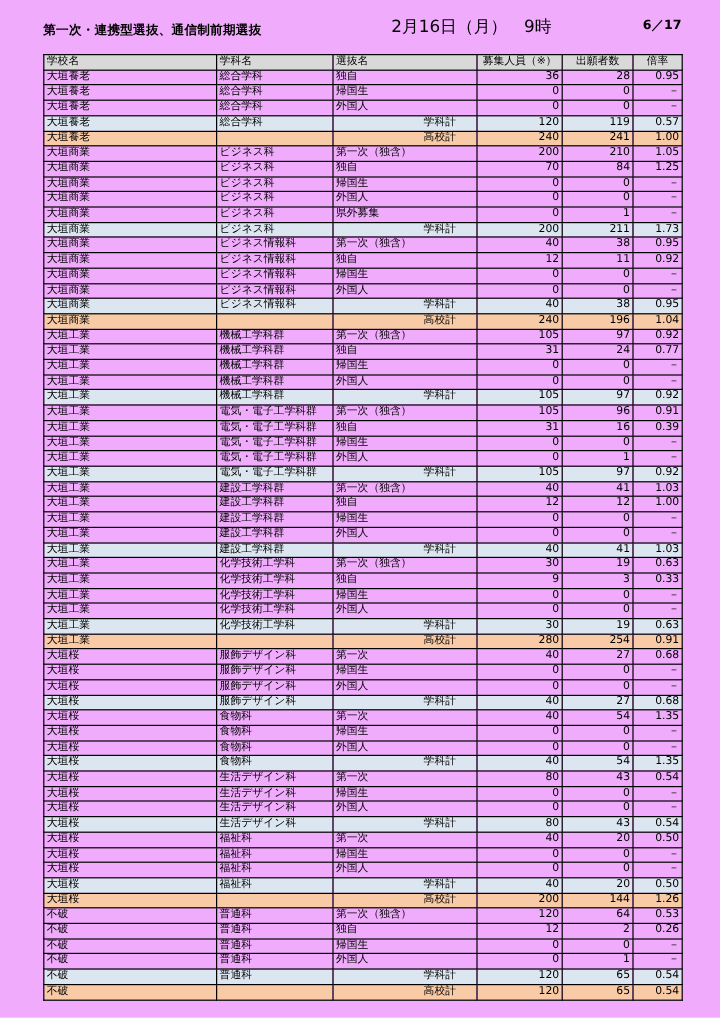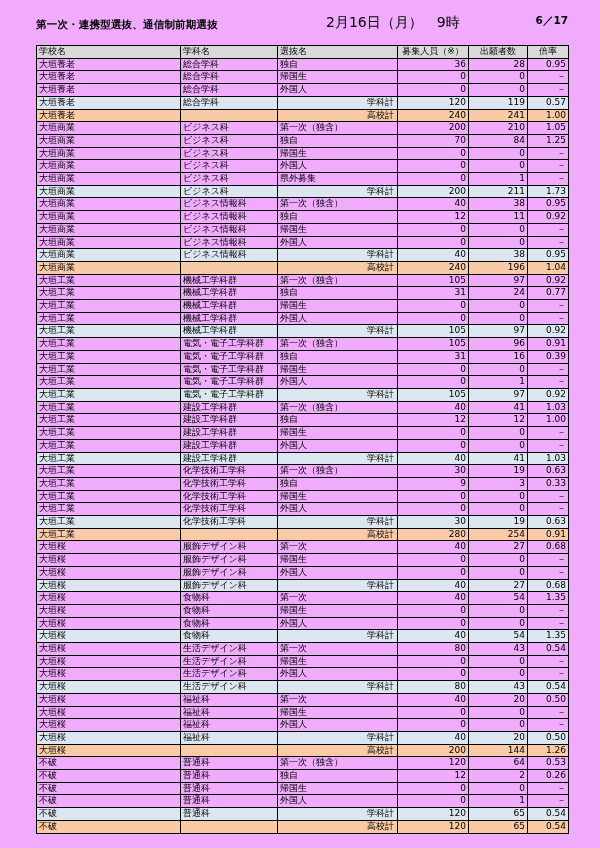--- a/index.html
+++ b/index.html
@@ -88,21 +88,21 @@
   thead th {
     background: #d9d9d9;
     font-size: 8.6px;
     text-align: left;
   }
   thead th.num { text-align: center; }
 
   td.school  { text-align: left; }
   td.dept    { text-align: left; }
   td.sel     { text-align: left; }
-  td.sel.total-label { text-align: right; padding-right: 3px; }
+  td.sel.total-label { text-align: right; padding-right: 17px; }
   td.num     { text-align: right; padding-right: 3px; }
 
   tr.r-dept-total td { background: #dce6f0; }
   tr.r-school-total td { background: #f8cba6; }
   tr.r-school-total td.school { font-weight: normal; }
   tr.r-school-total td.dept { background: #f8cba6; }
 </style>
 </head>
 <body>
 

